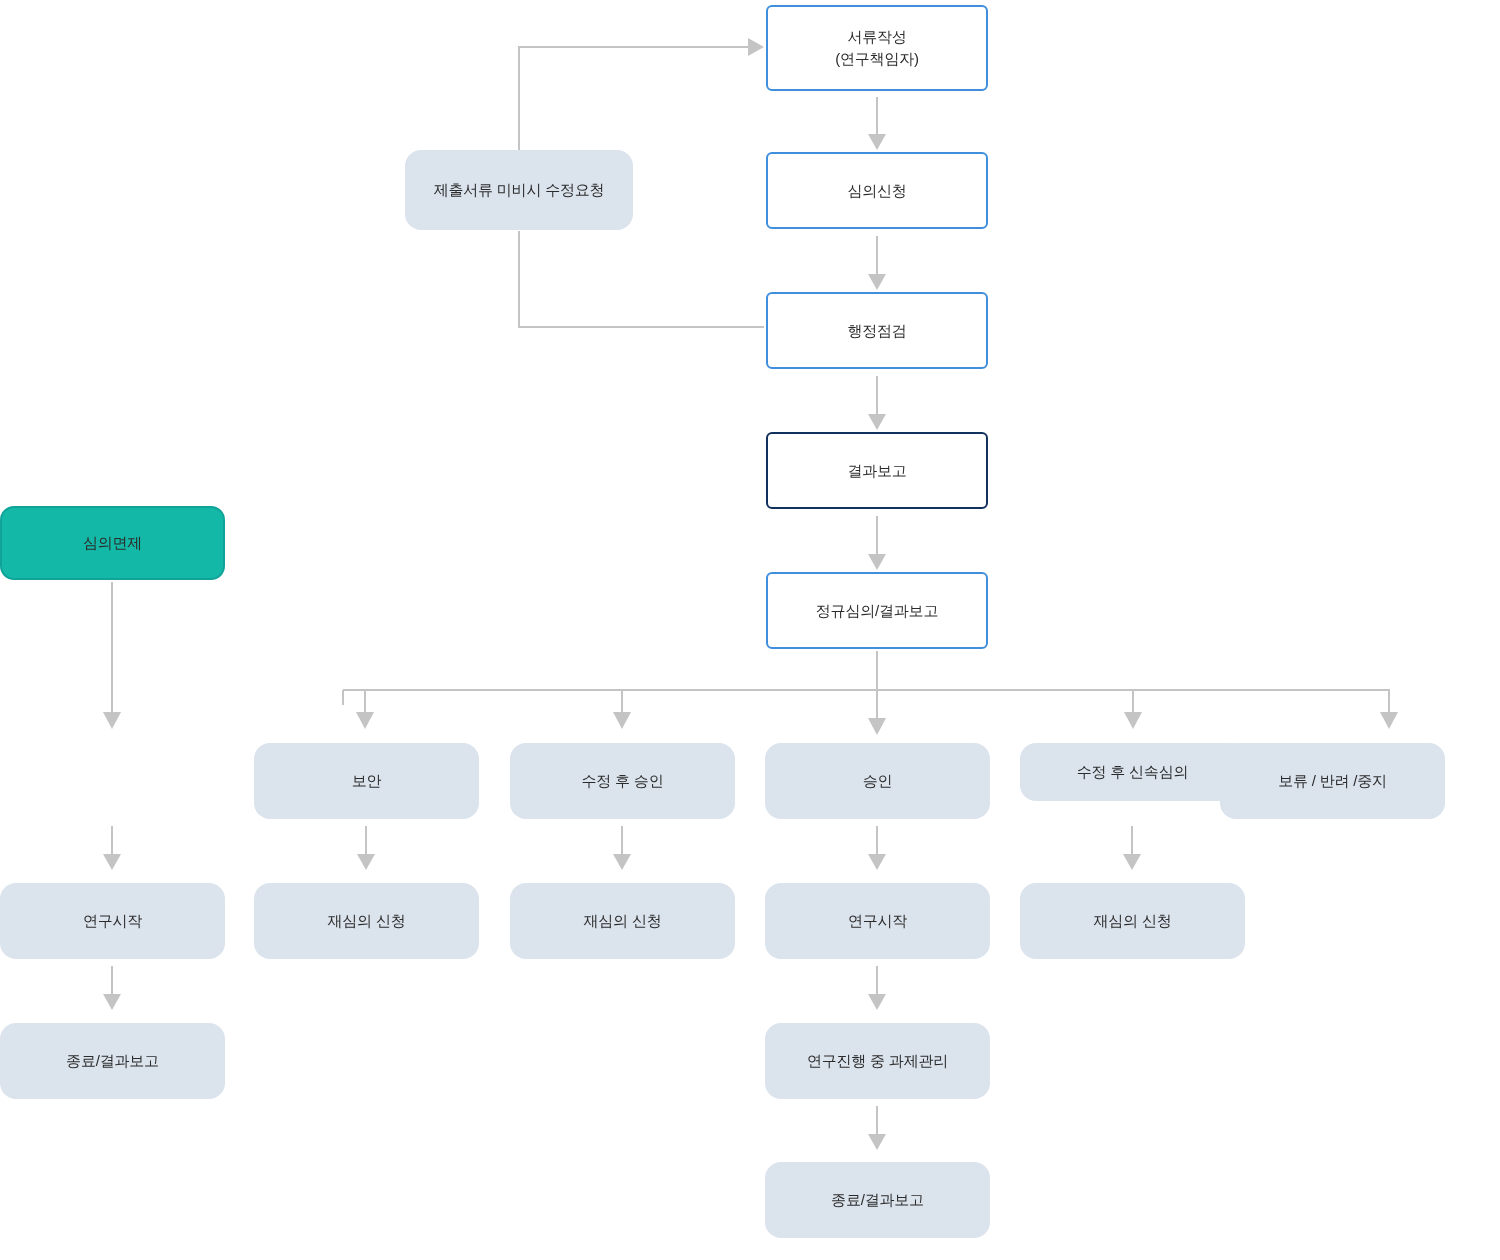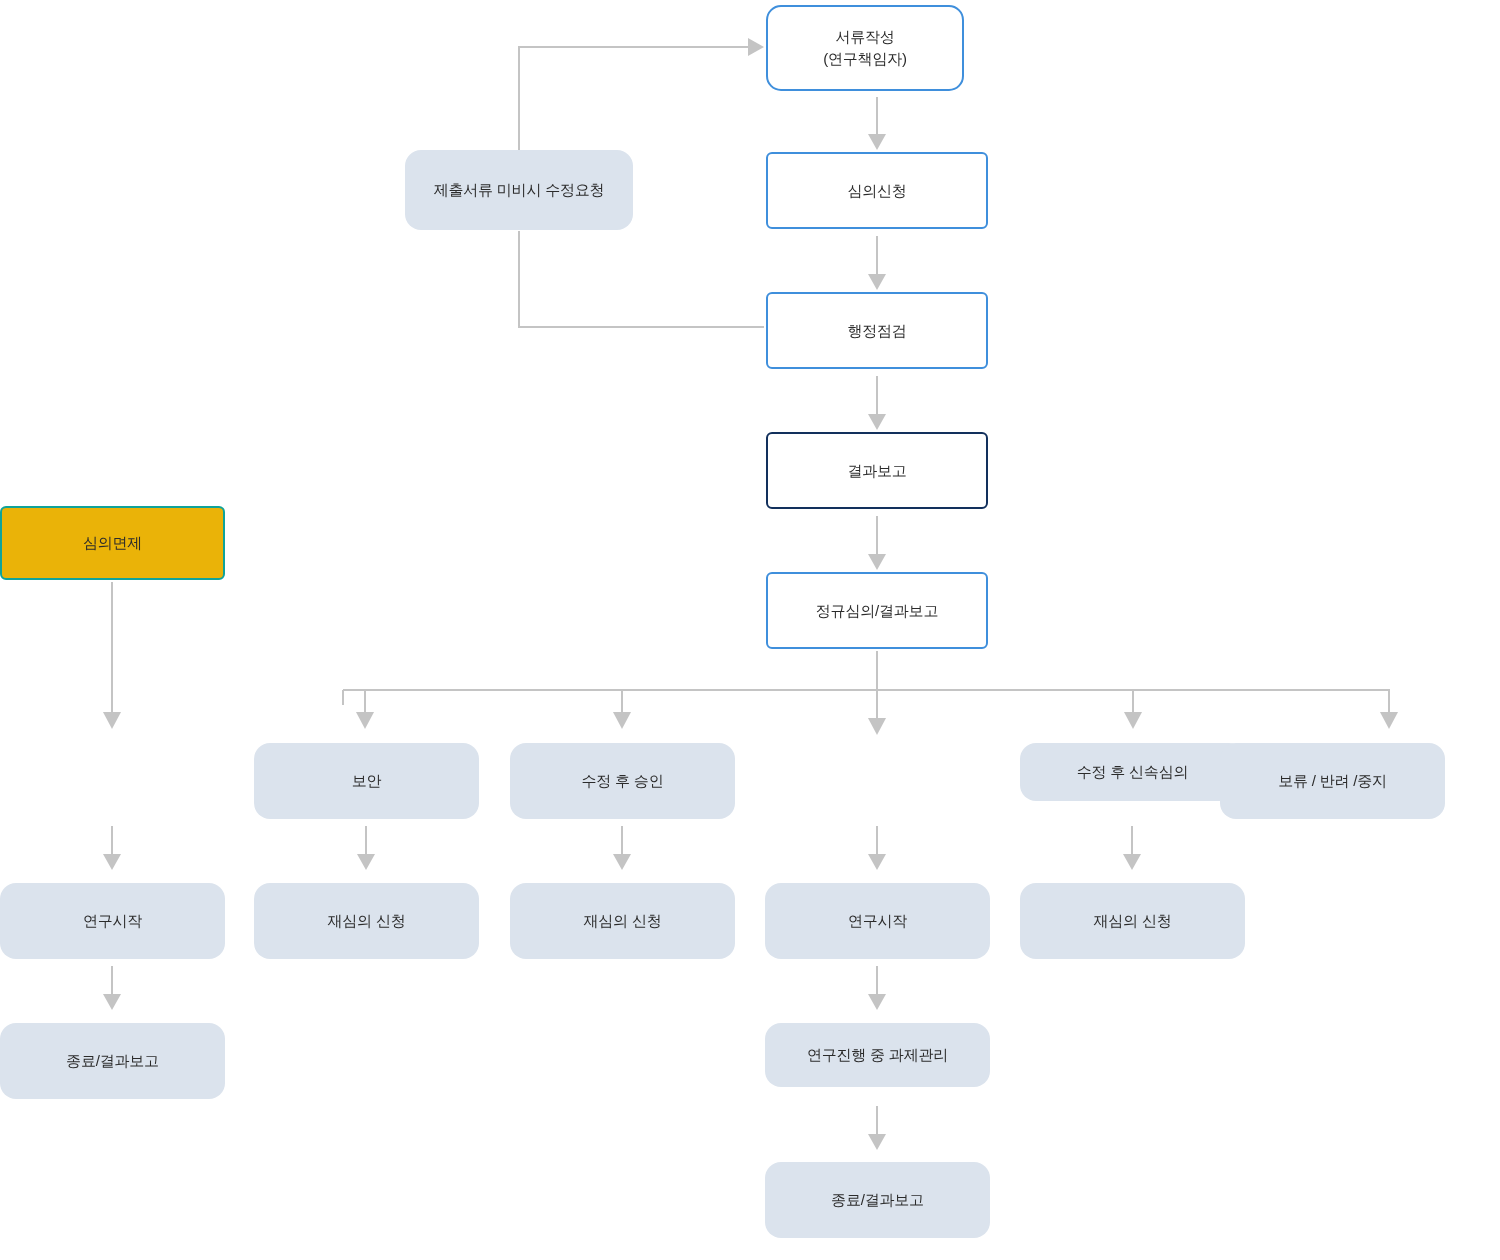--- a/index.html
+++ b/index.html
@@ -36,23 +36,23 @@
     border-radius: 6px;
   }
   
   .node.outline-navy {
     background: #ffffff;
     border: 2px solid #12305c;
     border-radius: 6px;
   }
   
   .node.outline-teal {
-    background: #eab308;
+    background: #14b8a6;
     border: 2px solid #0fa39a;
-    border-radius: 6px;
+    border-radius: 14px;
   }
   
   .node.fill-grey {
     background: #dbe3ed;
     border: none;
     border-radius: 16px;
   }
   .node .label {
     white-space: pre-line;
     pointer-events: none;
@@ -168,21 +168,21 @@
       <path class="arrowpath" d="M877,966 L877,998"></path>
       <path class="arrowhead" d="M877,1010 L868,994 L886,994 Z"></path>
     </g>
 
     <g>
       <path class="arrowpath" d="M877,1106 L877,1138"></path>
       <path class="arrowhead" d="M877,1150 L868,1134 L886,1134 Z"></path>
     </g>
   </svg>
 
-  <div class="node outline-blue" style="left:766px; top:5px; width:198px; height:86px;border-radius:15px;">
+  <div class="node outline-blue" style="left:766px; top:5px; width:222px; height:86px;">
     <span class="label">서류작성
 (연구책임자)</span>
   </div>
 
   <div class="node fill-grey" style="left:405px; top:150px; width:228px; height:80px;">
     <span class="label">제출서류 미비시 수정요청</span>
   </div>
 
   <div class="node outline-blue" style="left:766px; top:152px; width:222px; height:77px;">
     <span class="label">심의신청</span>
@@ -203,20 +203,23 @@
   <div class="node outline-blue" style="left:766px; top:572px; width:222px; height:77px;">
     <span class="label">정규심의/결과보고</span>
   </div>
 
   <div class="node fill-grey" style="left:254px; top:743px; width:225px; height:76px;">
     <span class="label">보안</span>
   </div>
   <div class="node fill-grey" style="left:510px; top:743px; width:225px; height:76px;">
     <span class="label">수정 후 승인</span>
   </div>
+  <div class="node fill-grey" style="left:765px; top:743px; width:225px; height:76px;">
+    <span class="label">승인</span>
+  </div>
   <div class="node fill-grey" style="left:1020px; top:743px; width:225px; height:58px;">
     <span class="label">수정 후 신속심의</span>
   </div>
   <div class="node fill-grey" style="left:1220px; top:743px; width:225px; height:76px;">
     <span class="label">보류 / 반려 /중지</span>
   </div>
 
   <div class="node fill-grey" style="left:0px; top:883px; width:225px; height:76px;">
     <span class="label">연구시작</span>
   </div>
@@ -229,21 +232,21 @@
   <div class="node fill-grey" style="left:765px; top:883px; width:225px; height:76px;">
     <span class="label">연구시작</span>
   </div>
   <div class="node fill-grey" style="left:1020px; top:883px; width:225px; height:76px;">
     <span class="label">재심의 신청</span>
   </div>
 
   <div class="node fill-grey" style="left:0px; top:1023px; width:225px; height:76px;">
     <span class="label">종료/결과보고</span>
   </div>
-  <div class="node fill-grey" style="left:765px; top:1023px; width:225px; height:64px;">
+  <div class="node fill-grey" style="left:765px; top:1023px; width:225px; height:76px;">
     <span class="label">연구진행 중 과제관리</span>
   </div>
 
   <div class="node fill-grey" style="left:765px; top:1162px; width:225px; height:76px;">
     <span class="label">종료/결과보고</span>
   </div>
 
 </div>
 
 </body></html>

